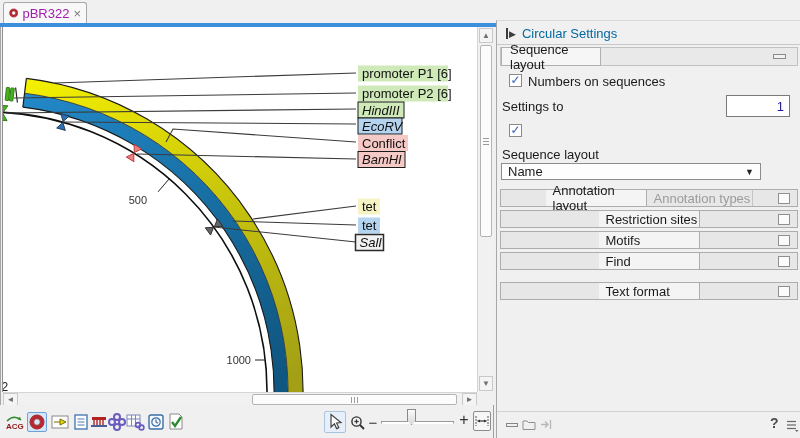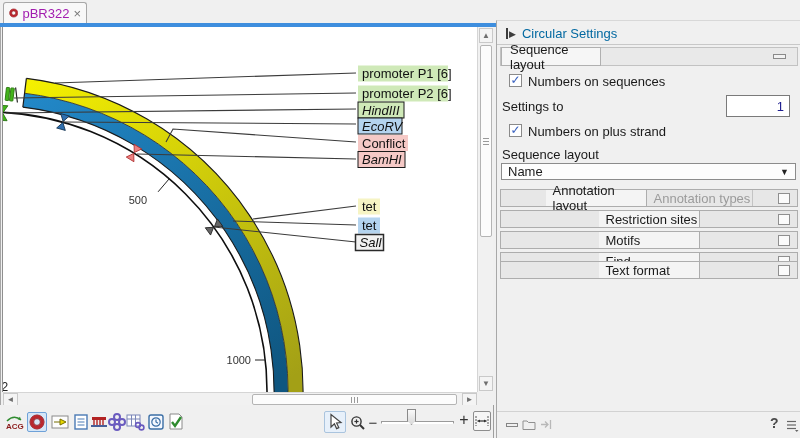--- a/index.html
+++ b/index.html
@@ -85,21 +85,21 @@
   .cb { position:absolute; width:13px; height:13px; background:#fff; border:1px solid #8a8a8a;
     display:flex; align-items:center; justify-content:center; }
   .cb .mark { color:#3a62c0; font-size:12px; line-height:10px; margin-top:-2px; }
   .cb-label { position:absolute; font-size:13px; }
 
   #relative-label { left:5px; top:78px; }
   #relative-input { left:229px; top:74px; width:64px; height:22px; border:1px solid #7a7a7a;
     background:#fff; text-align:right; padding-right:5px; font-family:"Liberation Sans",sans-serif;
     font-size:13px; color:#1f1f8f; }
   #seqlabel-caption { left:5px; top:126px; }
-  #name-dropdown { left:4px; top:142px; width:295px; height:17px; background:#fdfdfd;
+  #name-dropdown { left:4px; top:142px; width:260px; height:17px; background:#fdfdfd;
     border:1px solid #8c8c8c; display:flex; align-items:center; padding:0 6px; }
   #name-dropdown .val { flex:1; }
   #name-dropdown .arrow { font-size:9px; color:#222; }
 
   .section { position:absolute; left:3px; width:298px; height:18px; background:#e7e7e7;
     border:1px solid #adadad; display:flex; align-items:center;justify-content:center; }
   .section .lab { width:101px; height:100%; background:#f4f4f4; border-right:1px solid #adadad;
     display:flex; align-items:center; padding-left:7px; }
   .section .lab2 { width:106px; height:100%; border-right:1px solid #c4c4c4;
     display:flex; align-items:center; padding-left:7px; color:#9b9b9b; }
@@ -366,21 +366,20 @@
     <span class="mark">✓</span>
   </span>
   <span class="cb-label" style="left:31px; top:53px;">Numbers on sequences</span>
 
   <span class="cb-label abs" id="relative-label">Settings to</span>
   <input class="abs" id="relative-input" value="1" style="">
 
   <span class="cb" style="left:12px; top:103px;">
     <span class="mark">✓</span>
   </span>
-  <span class="cb-label" style="left:31px; top:103px;">Numbers on plus strand</span>
 
   <span class="cb-label abs" id="seqlabel-caption">Sequence layout</span>
   <div class="abs" id="name-dropdown">
     <span class="val">Name</span>
     <span class="arrow">▼</span>
   </div>
 
   <div class="section" style="top:168px;">
     <span class="lab">Annotation layout</span>
     <span class="lab2">Annotation types</span>
@@ -391,21 +390,21 @@
     <span class="sq"></span>
   </div>
   <div class="section" style="top:210px;">
     <span class="lab">Motifs</span>
     <span class="sq"></span>
   </div>
   <div class="section" style="top:231px;">
     <span class="lab">Find</span>
     <span class="sq"></span>
   </div>
-  <div class="section" style="top:240px;">
+  <div class="section" style="top:261px;">
     <span class="lab">Text format</span>
     <span class="sq"></span>
   </div>
 
   <div class="abs" id="panel-status">
     <span class="abs" id="ps-minus"></span>
     <svg class="gray-ic" style="left:25px; top:6px;" width="14" height="13" viewBox="0 0 14 13">
       <path d="M1,3 L5,3 L6.5,4.5 L13,4.5 L13,11.5 L1,11.5 Z" fill="none" stroke="#909090"></path>
     </svg>
     <svg class="gray-ic" style="left:43px; top:6px;" width="13" height="13" viewBox="0 0 13 13">

